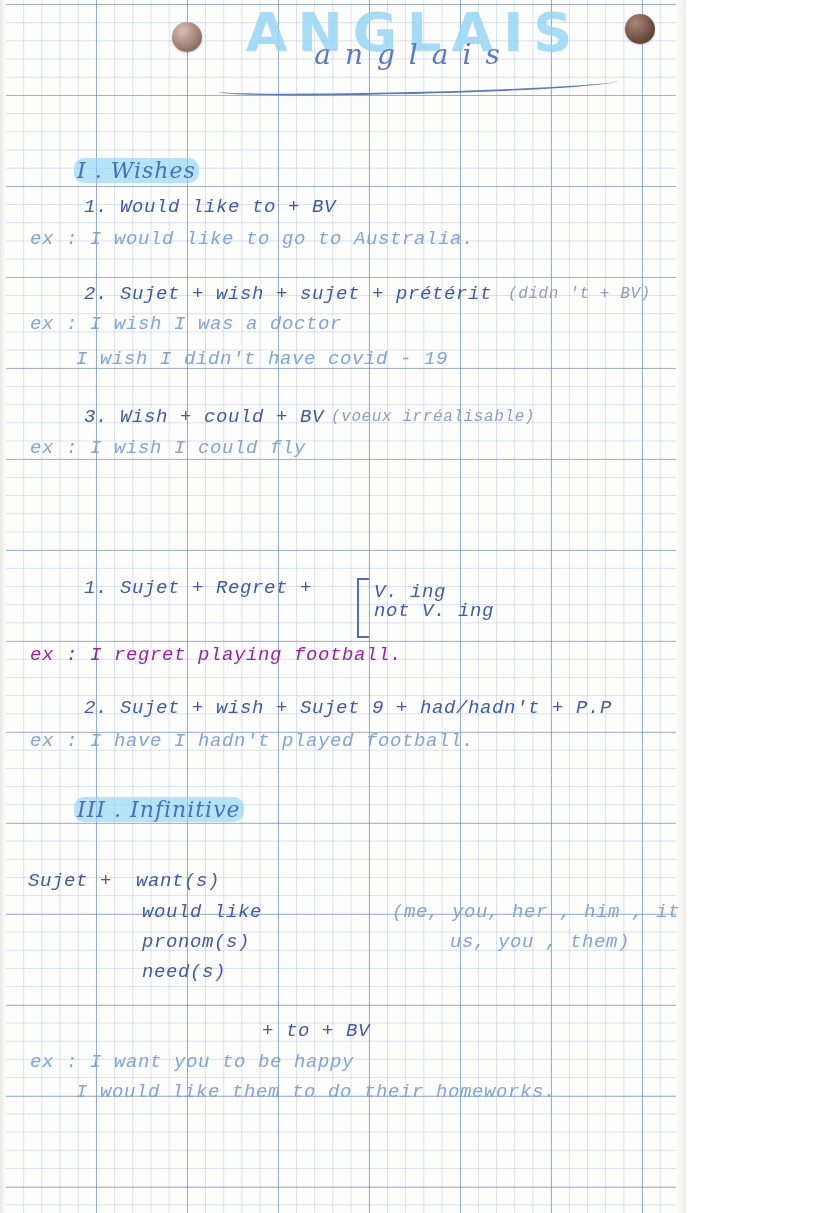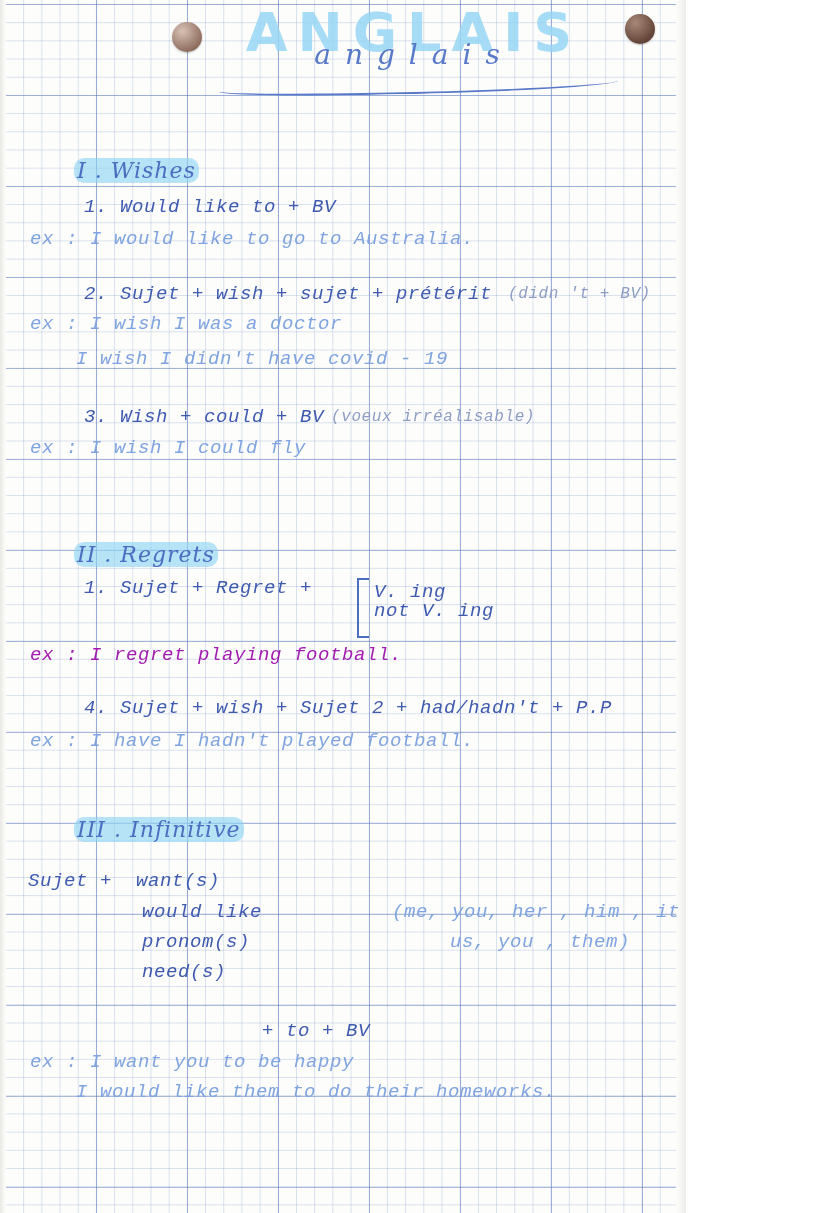--- a/index.html
+++ b/index.html
@@ -176,34 +176,31 @@
 
   <div class="hw sub ink-dark" style="top:283px; left:84px;">2. Sujet + wish + sujet + prétérit</div>
   <div class="hw small-note ink-grey" style="top:285px; left:508px;">(didn 't + BV)</div>
   <div class="hw ex ink-light" style="top:313px; left:30px;">ex : I wish I was a doctor</div>
   <div class="hw ex ink-light" style="top:348px; left:76px;">I wish I didn't have covid - 19</div>
 
   <div class="hw sub ink-dark" style="top:406px; left:84px;">3. Wish + could + BV</div>
   <div class="hw small-note ink-grey" style="top:408px; left:331px;">(voeux irréalisable)</div>
   <div class="hw ex ink-light" style="top:437px; left:30px;">ex : I wish I could fly</div>
 
-  <div class="hw heading" style="top:517px; left:42px;">
-    <span class="hl">II . Regrets</span>
-  </div>
 
   <div class="hw sub ink-dark" style="top:577px; left:84px;">1. Sujet + Regret +</div>
   <div class="bracket" style="top:578px; left:357px; height:56px;"></div>
   <div class="hw sub ink-dark" style="top:581px; left:374px;">V. ing</div>
   <div class="hw sub ink-dark" style="top:600px; left:374px;">not V. ing</div>
   <div class="hw ex ink-blue" style="top:644px; left:30px;">ex : I regret playing football.</div>
 
-  <div class="hw sub ink-dark" style="top:697px; left:84px;">4. Sujet + wish + Sujet 2 + had/hadn't + P.P</div>
+  <div class="hw sub ink-dark" style="top:697px; left:84px;">2. Sujet + wish + Sujet 9 + had/hadn't + P.P</div>
   <div class="hw ex ink-light" style="top:730px; left:30px;">ex : I have I hadn't played football.</div>
 
-  <div class="hw heading" style="top:792px; left:42px;">
+  <div class="hw heading" style="top:772px; left:42px;">
     <span class="hl">III . Infinitive</span>
   </div>
 
   <div class="hw sub ink-dark" style="top:870px; left:28px;">Sujet +  want(s)</div>
   <div class="hw sub ink-dark" style="top:901px; left:142px;">would like</div>
   <div class="hw sub ink-dark" style="top:931px; left:142px;">pronom(s)</div>
   <div class="hw sub ink-dark" style="top:961px; left:142px;">need(s)</div>
 
   <div class="hw sub ink-light" style="top:901px; left:392px;">(me, you, her , him , it ,</div>
   <div class="hw sub ink-light" style="top:931px; left:450px;">us, you , them)</div>

